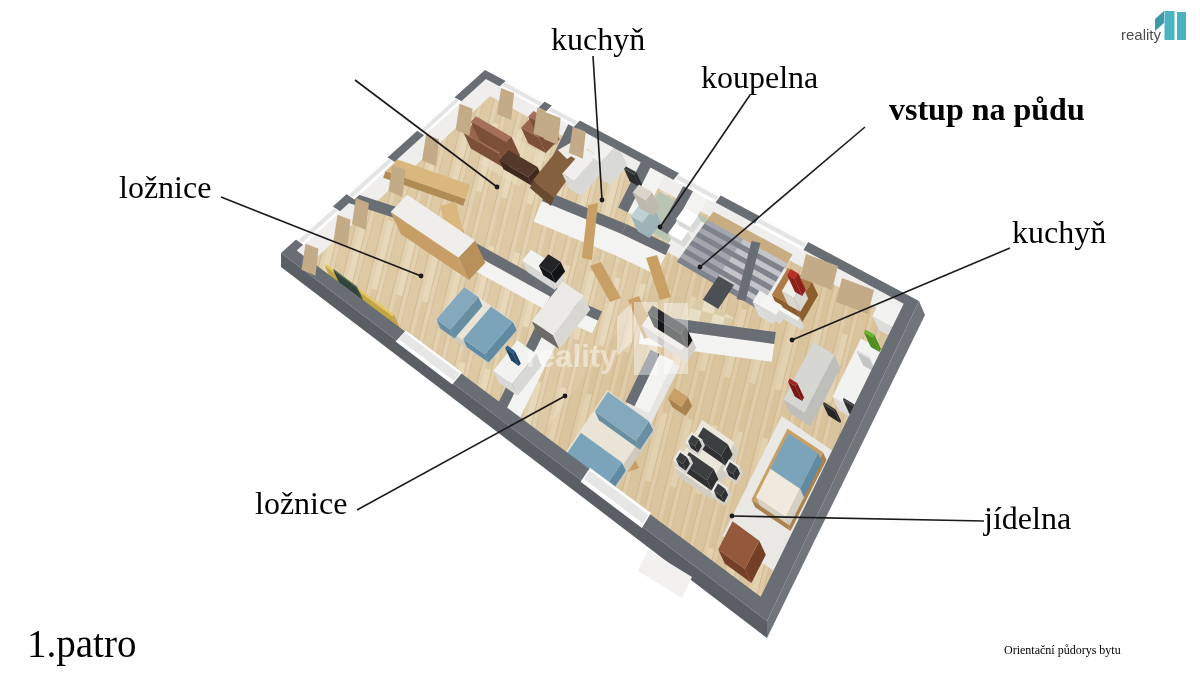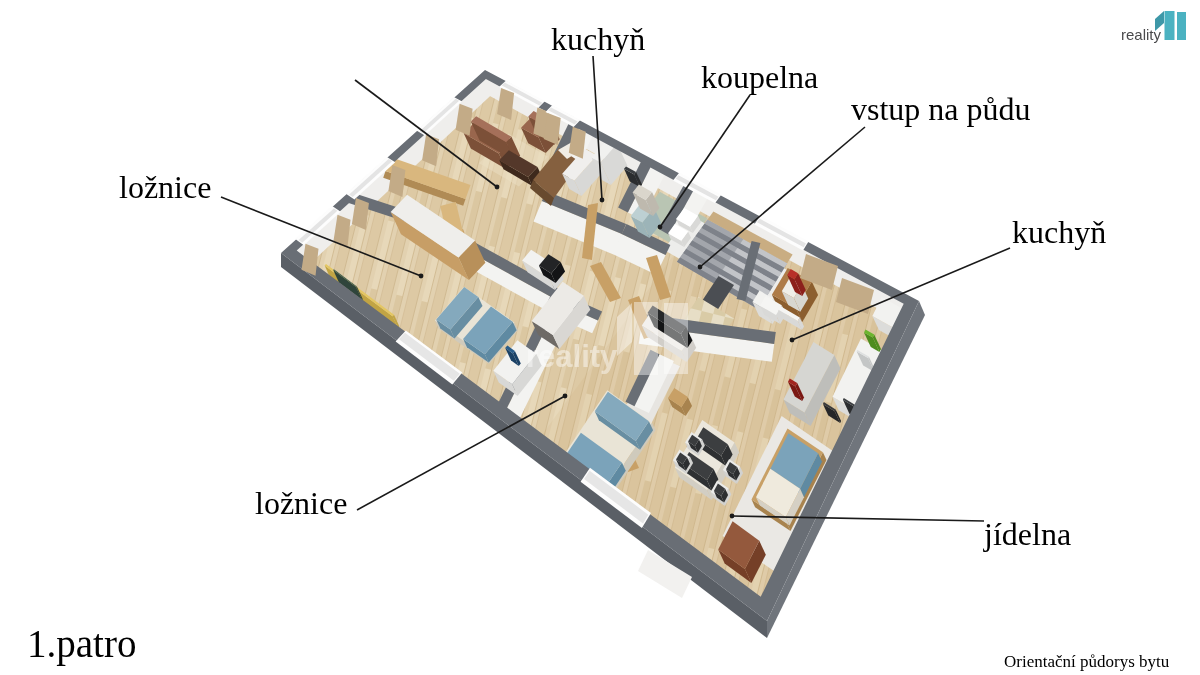--- a/index.html
+++ b/index.html
@@ -453,26 +453,26 @@
   <rect x="1164.5" y="11" width="10" height="29" fill="#4bb2c1"></rect>
   <rect x="1177" y="12" width="9" height="28" fill="#4bb2c1"></rect>
 </g>
 </svg>
 
 
 <div class="lbl" style="left:551px;top:21px;">kuchyň</div>
 
 <div class="lbl" style="left:701px;top:59px;">koupelna</div>
 
-<div class="lbl" style="left:851px;top:91px;">vstup na půdu</div>
+<div class="lbl" style="left:889px;top:91px;font-weight:bold;">vstup na půdu</div>
 
 <div class="lbl" style="left:1012px;top:214px;">kuchyň</div>
 
 <div class="lbl" style="left:119px;top:169px;">ložnice</div>
 
 <div class="lbl" style="left:255px;top:485px;">ložnice</div>
 
-<div class="lbl" style="left:984px;top:516px;">jídelna</div>
+<div class="lbl" style="left:984px;top:500px;">jídelna</div>
 
 <div class="lbl" style="left:27px;top:621px;font-size:39px;">1.patro</div>
 
-<div class="lbl" style="left:1004px;top:643px;font-size:17px;margin-top:9px;">Orientační půdorys bytu</div>
+<div class="lbl" style="left:1004px;top:643px;font-size:12px;">Orientační půdorys bytu</div>
 </div>
 
 </body></html>

